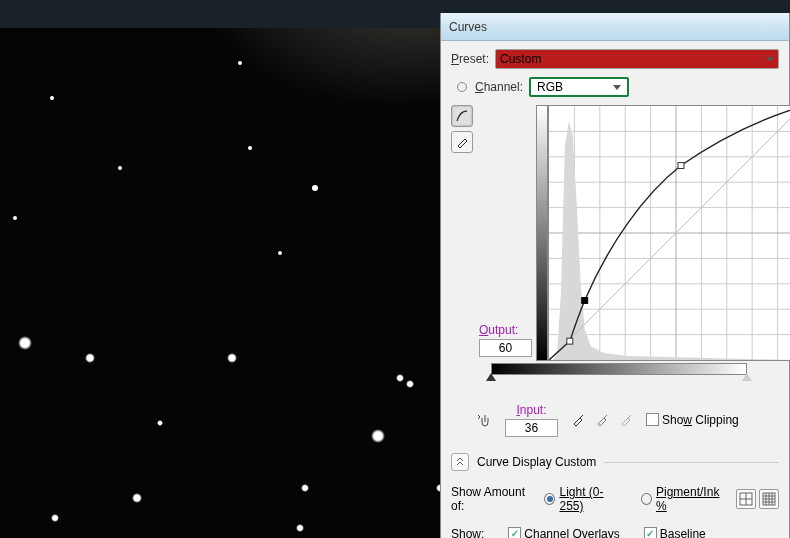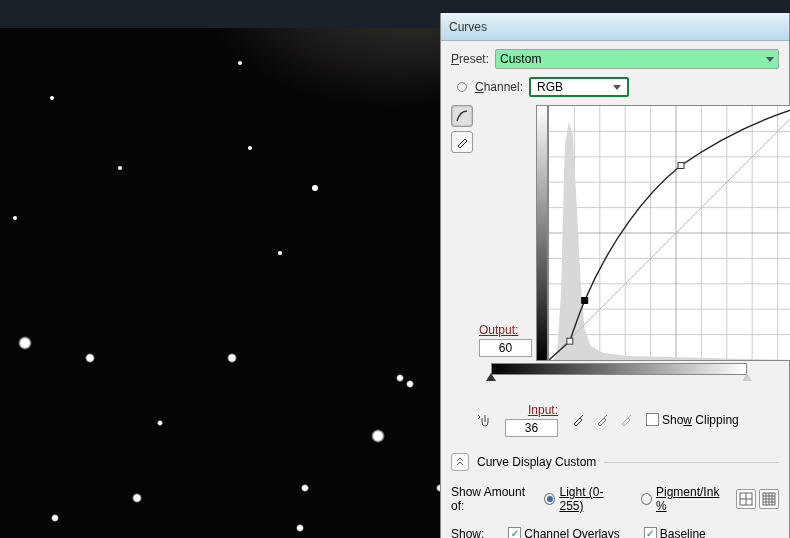--- a/index.html
+++ b/index.html
@@ -11,38 +11,38 @@
   .dialog { position: absolute; left: 440px; top: 13px; width: 350px; height: 538px; background: #f0f0f0; border: 1px solid #888; border-top: none; }
   .titlebar { height: 28px; background: linear-gradient(to bottom, #eaf4fb, #cfe5f2 50%, #bcd9ec); border-bottom: 1px solid #9db7c9; display: flex; align-items: center; padding-left: 8px; color: #333; }
   .titlebar-text { font-size: 12px; }
 
   .body { padding: 8px 10px; background: #f1f1f1; }
 
   .row { display: flex; align-items: center; margin-bottom: 8px; gap: 6px; }
   .label { color: #333; }
   .underline { text-decoration: underline; }
 
-  .preset-select { flex: 1; height: 20px; border: 1px solid #a0a0a0; background: #86efac; padding: 0 4px; display: flex; align-items: center; justify-content: space-between; border-radius: 2px; }
+  .preset-select { flex: 1; height: 20px; border: 1px solid #a0a0a0; background: #b91c1c; padding: 0 4px; display: flex; align-items: center; justify-content: space-between; border-radius: 2px; }
   .preset-select .caret { border-left: 4px solid transparent; border-right: 4px solid transparent; border-top: 5px solid #555; }
 
   .channel-select { width: 100px; height: 20px; border: 2px solid #15803d; background: #fff; padding: 0 6px; display: flex; align-items: center; justify-content: space-between; border-radius: 2px; }
   .channel-select .caret { border-left: 4px solid transparent; border-right: 4px solid transparent; border-top: 5px solid #555; }
 
   .auto-indicator { width: 10px; height: 10px; border: 1px solid #888; border-radius: 50%; margin-right: 2px; }
 
   .curve-area { display: flex; gap: 6px; }
   .tool-col { display: flex; flex-direction: column; gap: 4px; padding-top: 0; }
   .tool-btn { width: 22px; height: 22px; border: 1px solid #999; background: #f5f5f5; border-radius: 3px; display: flex; align-items: center; justify-content: center; cursor: pointer; }
   .tool-btn.active { background: #e0e0e0; box-shadow: inset 0 0 2px #888; }
   .vgrad { width: 12px; height: 256px; background: linear-gradient(to top, #000, #fff); border: 1px solid #888; }
   .graph { width: 256px; height: 256px; border: 1px solid #888; background: #fff; position: relative; }
   .hgrad { width: 256px; height: 12px; background: linear-gradient(to right, #000, #fff); border: 1px solid #888; margin-left: 12px; margin-top: 2px; }
 
   .out-col { display: flex; flex-direction: column; align-items: flex-start; margin-right: 4px; }
-  .io-label { color: #7f1d1d; text-decoration: underline; }
+  .io-label { color: #a21caf; }
   .io-input { width: 53px; height: 18px; border: 1px solid #a0a0a0; background: #fff; text-align: center; margin-top: 2px; }
   .slider-handle { position: relative; height: 10px; }
   .handle { position: absolute; width: 0; height: 0; border-left: 5px solid transparent; border-right: 5px solid transparent; border-bottom: 8px solid #333; top: -2px; }
   .handle.white { border-bottom-color: #ccc; }
 
   .input-row { display: flex; align-items: center; gap: 10px; margin-top: 18px; padding-left: 24px; }
   .hand-tool { width: 20px; height: 20px; display: flex; align-items: center; justify-content: center; cursor: pointer; }
 
   .droppers { display: flex; gap: 4px; }
   .dropper { width: 20px; height: 20px; border: 1px solid transparent; display: flex; align-items: center; justify-content: center; cursor: pointer; }
@@ -202,21 +202,21 @@
       </div>
     </div>
 
     <div class="input-row">
       <div class="hand-tool">
         <svg width="16" height="16">
             <path d="M8 3 L8 10 M5 6 L5 10 M11 6 L11 10 M5 10 Q5 14 8 14 Q11 14 11 10" stroke="#444" fill="none"></path>
             <path d="M3 5 L1 7 M3 5 L1 3" stroke="#444" fill="none"></path>
           </svg>
       </div>
-      <div style="display:flex; flex-direction:column; align-items:flex-end;">
+      <div style="display:flex; flex-direction:column; align-items:center;">
         <span class="io-label"><span class="underline">I</span><span>nput:</span></span>
         <input class="io-input" value="36" style="">
       </div>
       <div class="droppers">
         <div class="dropper">
             <svg width="14" height="14">
               <path d="M3 11 L9 5 L11 7 L5 13 Z M9 5 L12 2" stroke="#333" fill="none"></path>
             </svg>
           </div>
         <div class="dropper">

